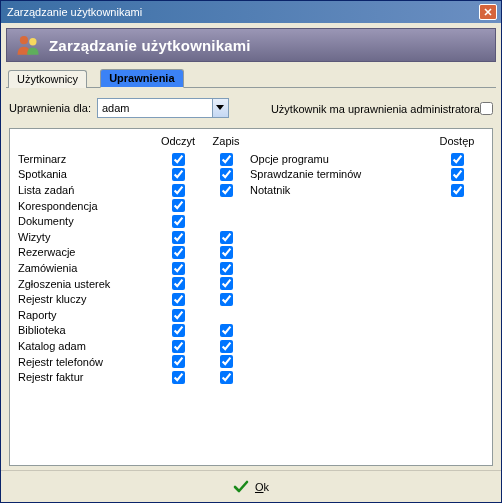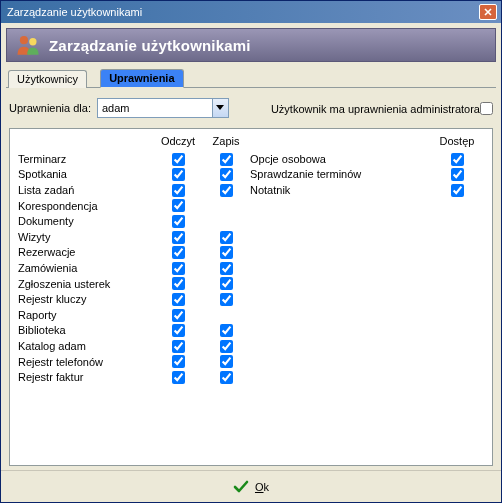--- a/index.html
+++ b/index.html
@@ -303,21 +303,21 @@
       <div class="right-col">
         <table class="perm">
           <thead>
             <tr>
               <th class="lbl"></th>
               <th>Dostęp</th>
             </tr>
           </thead>
           <tbody id="right-body">
               <tr>
-                <td class="lbl">Opcje osobowa</td>
+                <td class="lbl">Opcje programu</td>
                 <td class="chk"><input type="checkbox" checked="" style=""></td>
               </tr>
               <tr>
                 <td class="lbl">Sprawdzanie terminów</td>
                 <td class="chk"><input type="checkbox" checked="" style=""></td>
               </tr>
               <tr>
                 <td class="lbl">Notatnik</td>
                 <td class="chk"><input type="checkbox" checked="" style=""></td>
               </tr>

